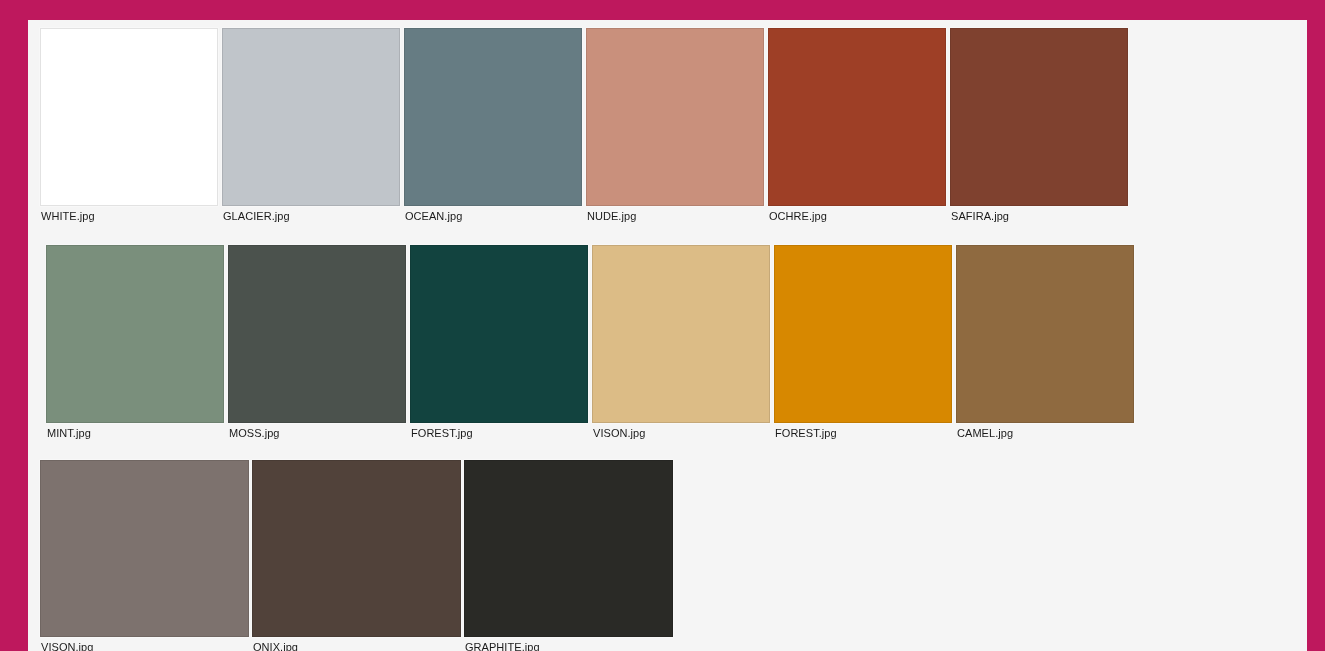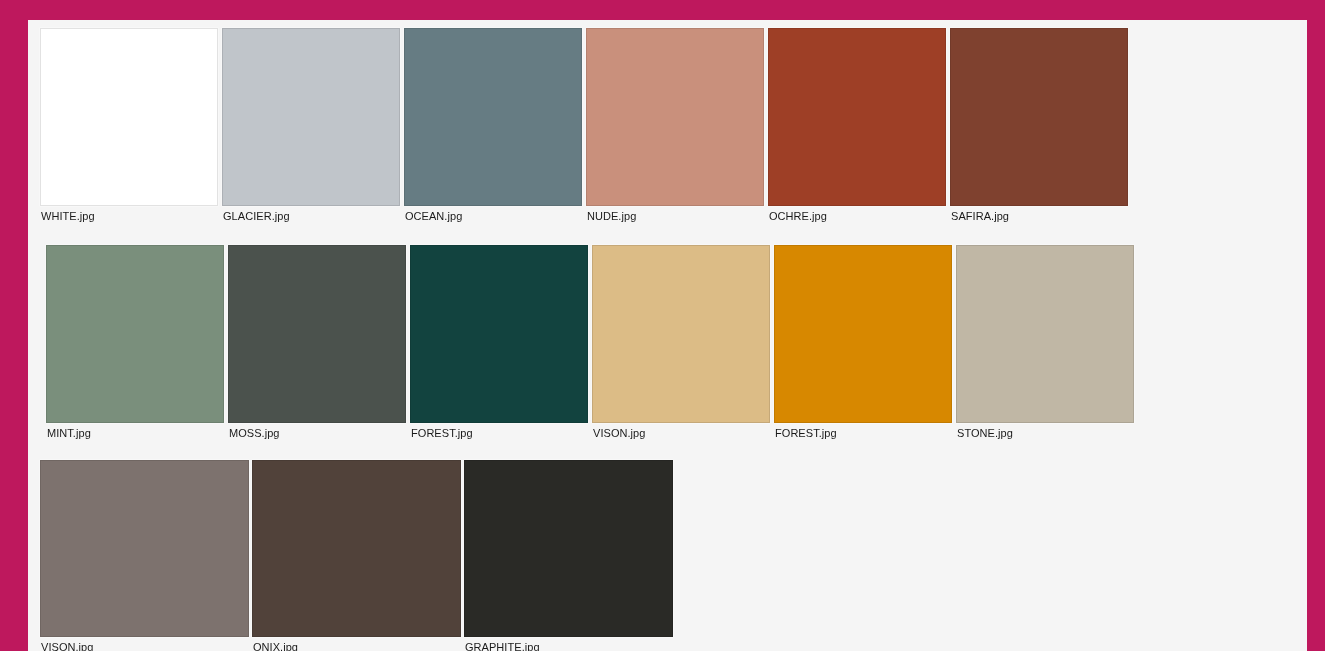--- a/index.html
+++ b/index.html
@@ -152,22 +152,22 @@
           </div>
           <div class="file-tile">
             <div class="thumb" style="background: rgb(220, 188, 134);"></div>
             <span class="file-label">VISON.jpg</span>
           </div>
           <div class="file-tile">
             <div class="thumb" style="background: rgb(215, 136, 0);"></div>
             <span class="file-label">FOREST.jpg</span>
           </div>
           <div class="file-tile">
-            <div class="thumb" style="background: rgb(192, 183, 165);"></div>
-            <span class="file-label">STONE.jpg</span>
+            <div class="thumb" style="background: rgb(143, 106, 64);"></div>
+            <span class="file-label">CAMEL.jpg</span>
           </div>
         </div>
     </div>
     <div class="grid-row row-3">
       <div class="row-tiles">
           <div class="file-tile">
             <div class="thumb" style="background: rgb(125, 114, 110);"></div>
             <span class="file-label">VISON.jpg</span>
           </div>
           <div class="file-tile">

